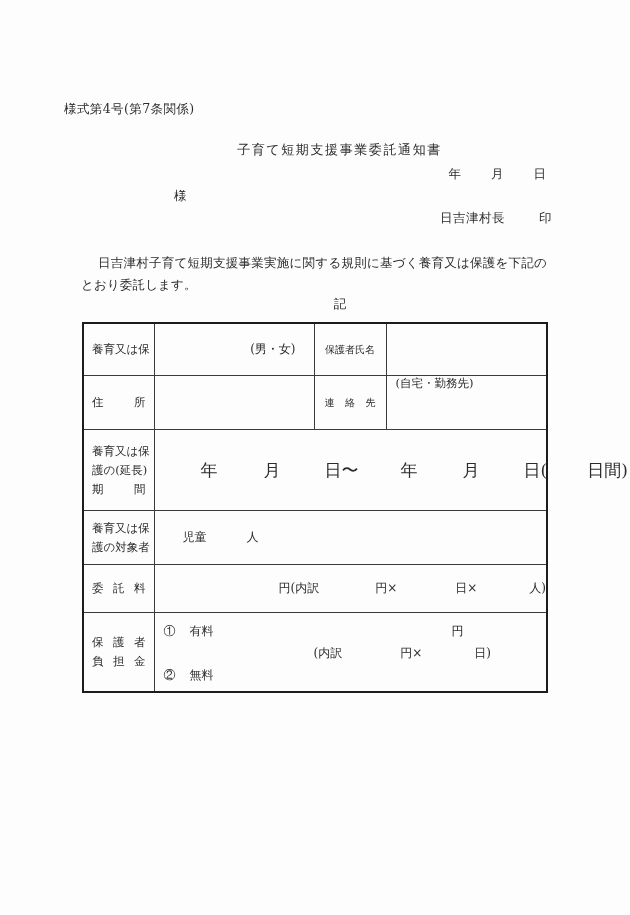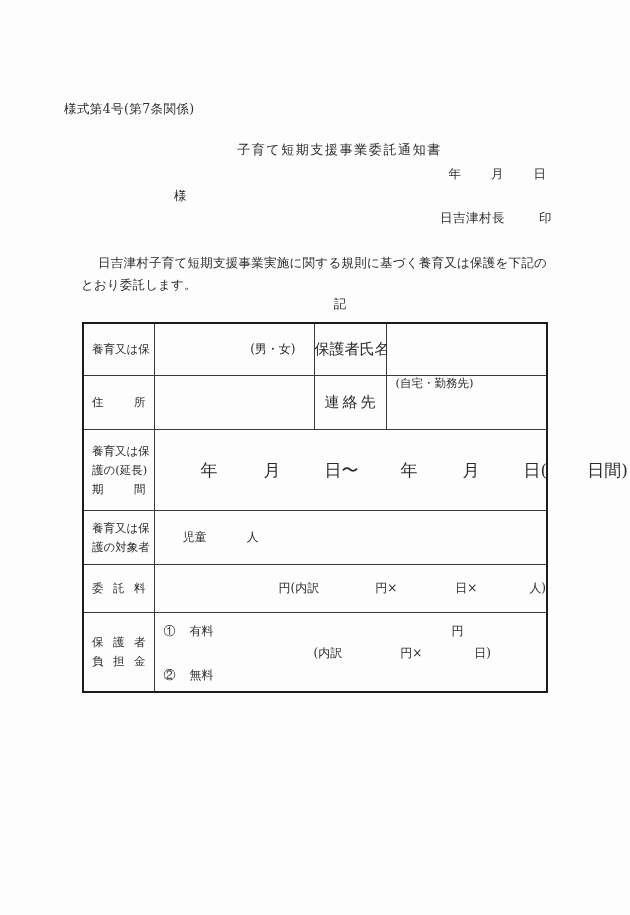--- a/index.html
+++ b/index.html
@@ -131,21 +131,21 @@
 
   .r1-name { height: 51px; }
   .r1-name .inner {
     display: block;
     text-align: right;
     padding-right: 10px;
   }
   .sub-lbl {
     width: 72px;
     text-align: center;
-    font-size: 15px;
+    font-size: 10px;
     white-space: nowrap;
   }
   .sub-lbl.spaced {
     text-align: justify;
     text-align-last: justify;
     padding: 0 10px !important;
   }
 
   .r2 { height: 54px; }
   .topalign { vertical-align: top !important; }

